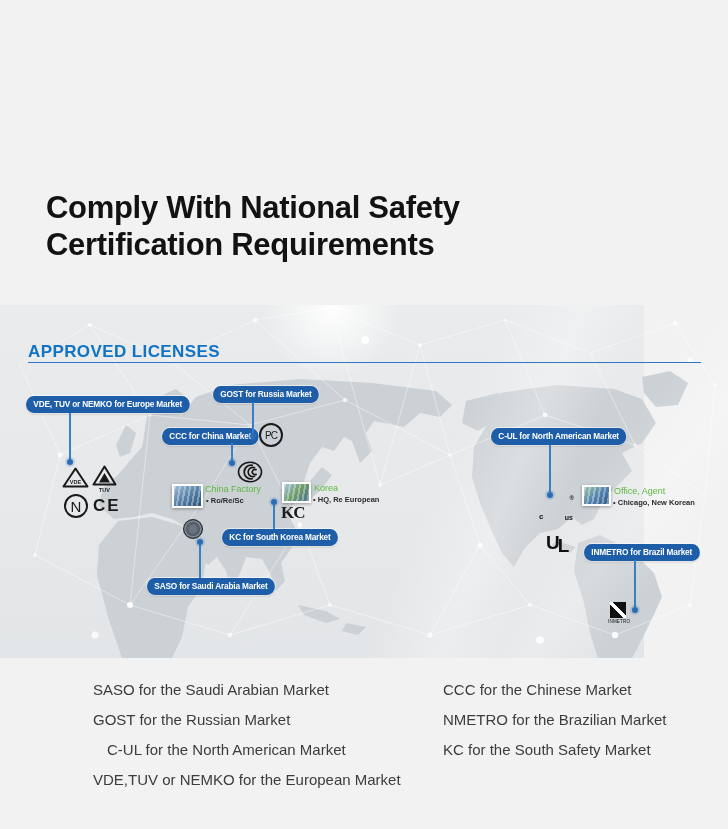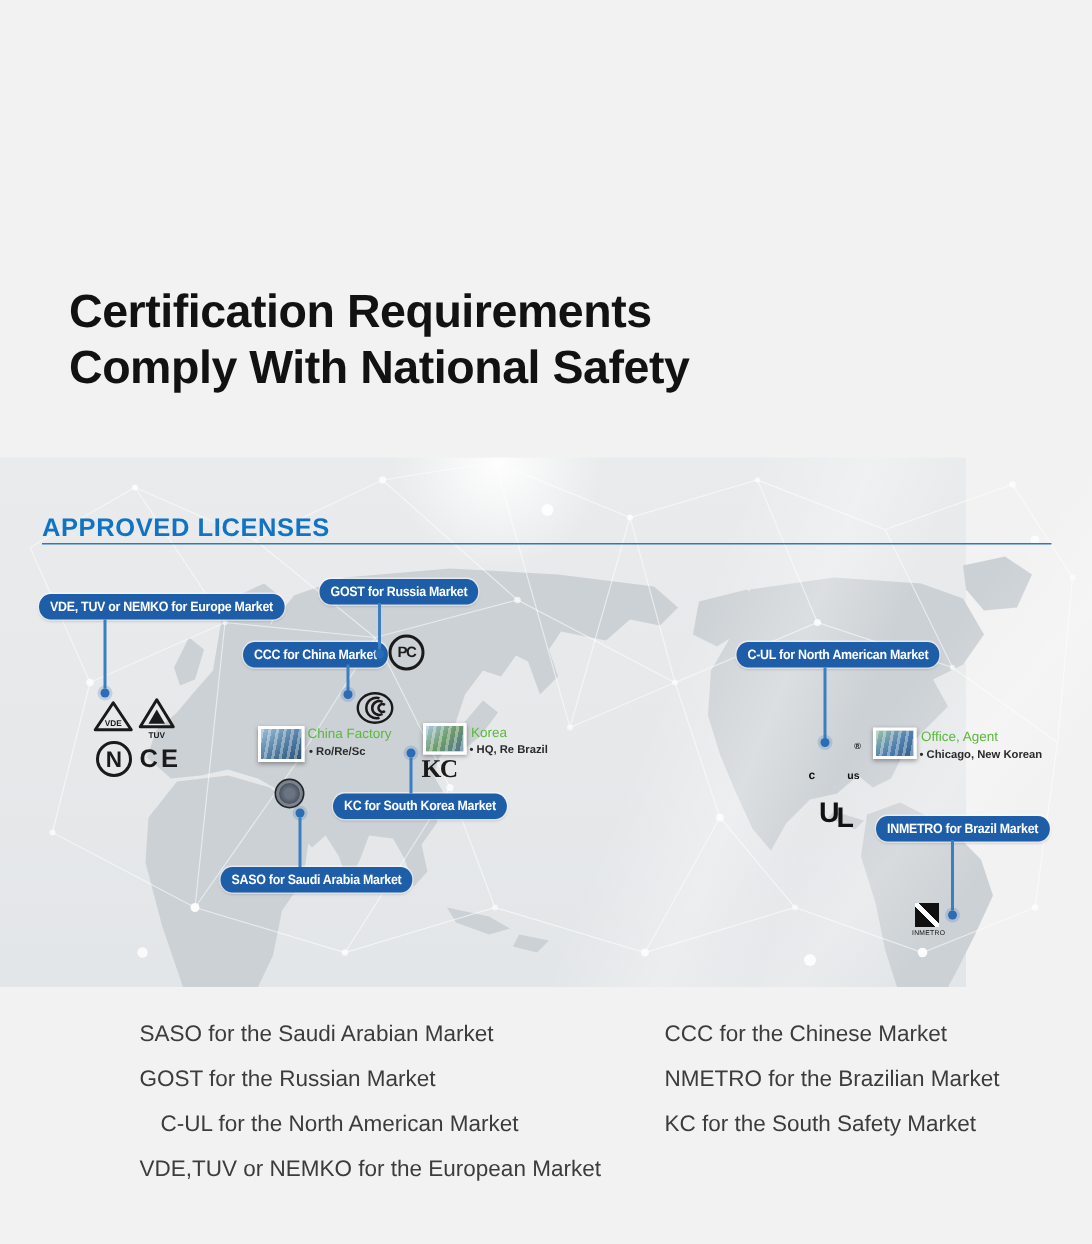--- a/index.html
+++ b/index.html
@@ -21,21 +21,21 @@
   .sec-rule{position:absolute;left:28px;top:57px;width:673px;height:1px;background:#2d78c1;}
   .pill{position:absolute;background:#1e5ea9;color:#fff;font-weight:700;font-size:9px;
         line-height:11px;padding:3px 8px 3px;border-radius:9px;white-space:nowrap;
         letter-spacing:-0.2px;transform:scaleX(.92);transform-origin:0 50%;
         box-shadow:0 0 0 1px rgba(255,255,255,.55),0 1px 2px rgba(0,0,0,.25);}
   .conn{position:absolute;width:2px;background:#3b7ec2;}
   .cdot{position:absolute;width:6px;height:6px;border-radius:50%;background:#2a6cb5;
         box-shadow:0 0 0 2px rgba(42,108,181,.2);}
   .mark{position:absolute;color:#1a1a1a;}
   .circle-mark{border:2.5px solid #1a1a1a;border-radius:50%;display:flex;
-               align-items:center;justify-content:center;font-weight:700;}
+               align-items:center;justify-content:center;font-weight:400;}
   .ce{font-size:17px;font-weight:700;letter-spacing:2px;color:#1a1a1a;}
   .kc{font-size:17px;font-weight:700;letter-spacing:-1px;color:#1b1b1b;
       font-family:"Liberation Serif",serif;}
   .saso{width:18px;height:18px;border-radius:50%;border:1px solid #20262c;
         background:radial-gradient(circle,#6a7482 25%,#343c46 75%);
         box-shadow:inset 0 0 0 2px rgba(230,235,240,.35);}
   .ul{width:32px;height:26px;position:relative;font-weight:700;color:#111;}
   .ul .u-main{position:absolute;left:7px;top:-1px;font-size:19px;letter-spacing:-2px;margin-top:36px;}
   .ul .u-main .low{position:relative;top:3px;}
   .ul .u-c{position:absolute;left:0;bottom:2px;font-size:8px;}
@@ -55,22 +55,22 @@
   .site-detail{position:absolute;font-size:7.5px;color:#2a2a2a;white-space:nowrap;font-weight:bold;}
   
   .sum-item{position:absolute;font-size:15px;color:#3c3c3c;white-space:nowrap;}
 </style>
 </head>
 <body>
 
 <div class="stage">
 
   <div class="title">
+    <div>Comply With National Safety</div>
     <div>Certification Requirements</div>
-    <div>Comply With National Safety</div>
   </div>
 
   <div class="map-section">
 
     <svg class="world" width="728" height="353" viewBox="0 0 728 353">
       <g fill="#ccd1d5" stroke="none">
         <path d="M150,96 L176,84 L186,92 L180,112 L196,92 L230,80 L300,74 L372,78 L436,86 L452,100 L440,112 L420,108 L404,122 L374,116 L366,128 L372,146 L360,158 L352,136 L344,132 L334,146 L322,142 L310,158 L304,176 L300,192 L293,200 L289,212 L296,224 L291,244 L281,258 L285,276 L276,286 L270,268 L262,254 L246,252 L240,268 L232,284 L226,266 L217,252 L208,260 L198,250 L190,240 L186,222 L172,214 L152,208 L134,212 L114,214 L98,200 L104,182 L118,170 L128,158 L142,142 L146,118 Z"></path>
         <path d="M116,140 L126,120 L136,128 L130,148 L120,152 Z"></path>
         <path d="M118,216 L152,212 L180,220 L196,234 L206,254 L202,282 L188,302 L182,332 L172,353 L122,353 L108,312 L97,270 L99,240 Z"></path>
         <path d="M310,176 L322,162 L332,170 L320,186 L310,194 Z"></path>
@@ -183,21 +183,21 @@
 
     <div class="photo photo-china" style="left:172px;top:179px;width:27px;height:20px">
         <div class="roof"></div>
       </div>
     <div class="site-name" style="left:205px;top:179px">China Factory</div>
     <div class="site-detail" style="left:206px;top:191px">• Ro/Re/Sc</div>
     <div class="photo photo-korea" style="left:282px;top:177px;width:25px;height:17px">
         <div class="roof"></div>
       </div>
     <div class="site-name" style="left:314px;top:178px">Korea</div>
-    <div class="site-detail" style="left:313px;top:190px">• HQ, Re Brazil</div>
+    <div class="site-detail" style="left:313px;top:190px">• HQ, Re European</div>
     <div class="photo photo-office" style="left:582px;top:180px;width:25px;height:17px">
         <div class="roof"></div>
       </div>
     <div class="site-name" style="left:614px;top:181px">Office, Agent</div>
     <div class="site-detail" style="left:613px;top:193px">• Chicago, New Korean</div>
   </div>
 
   <div>
     <div class="sum-item" style="left:93px;top:681px">SASO for the Saudi Arabian Market</div>
     <div class="sum-item" style="left:93px;top:711px">GOST for the Russian Market</div>

